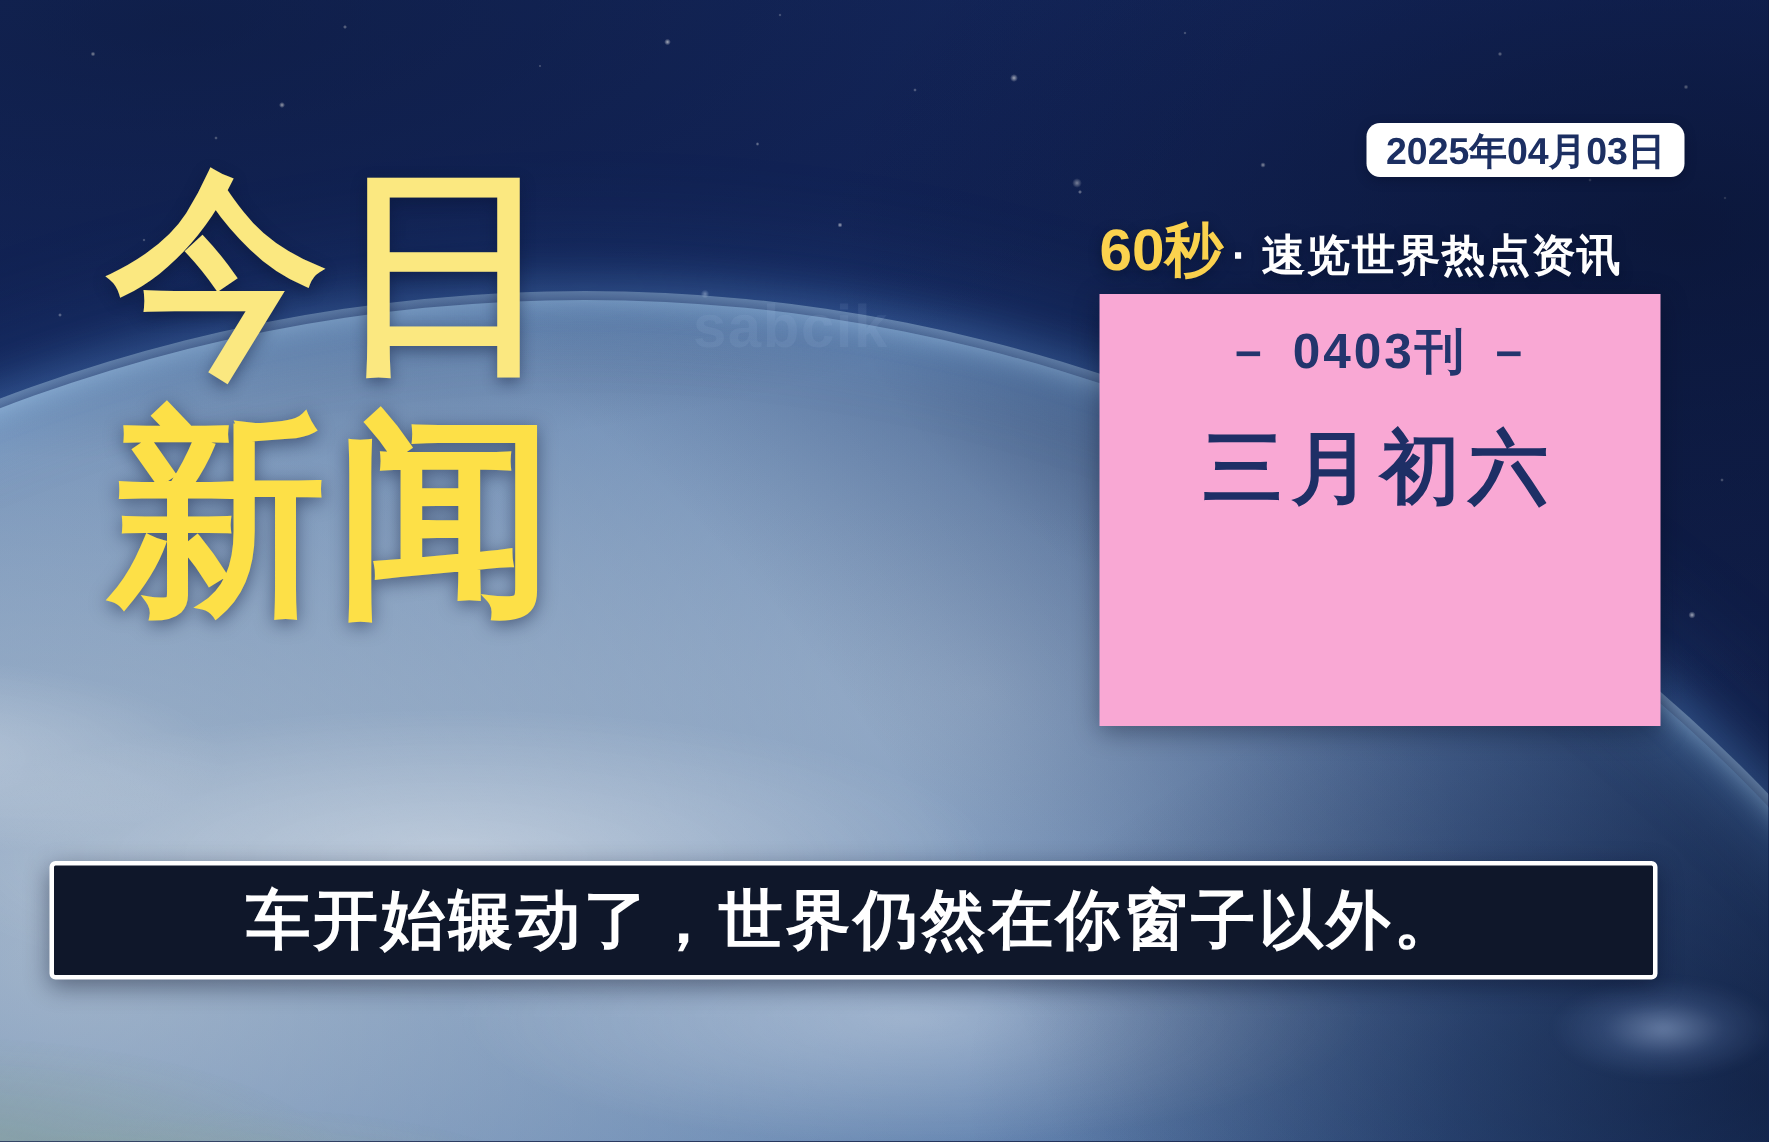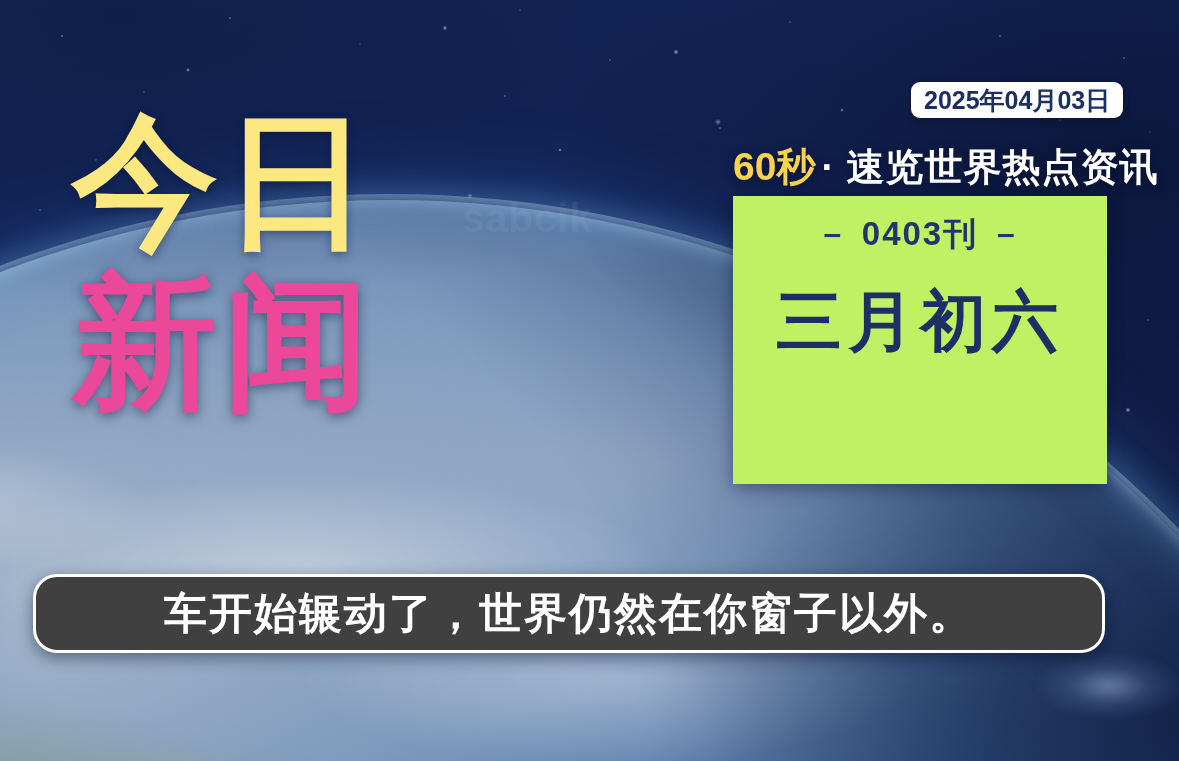--- a/index.html
+++ b/index.html
@@ -189,21 +189,21 @@
     line-height: 0.98;
     letter-spacing: 6px;
     margin: 14px;
     white-space: nowrap;
   }
   .mast-line.gold {
     color: #fbe880;
     text-shadow: 0 3px 10px rgba(8,20,54,0.45);
   }
   .mast-line.white {
-    color: #ec4899;
+    color: #fde047;
     margin-top: 18px;
     text-shadow: 0 3px 12px rgba(8,20,54,0.5);
   }
 
   
   .date-badge {
     position: absolute;
     left: 911px;
     top: 64px;
     height: 36px;
@@ -233,33 +233,33 @@
     text-shadow: 0 2px 8px rgba(6,14,40,0.55);
   }
   .tagline .sixty {
     color: #fbd24e;
     font-size: 39px;
     font-weight: 700;
     letter-spacing: 0px;
   }
   .tagline .rest {
     color: #ffffff;
-    font-size: 38px;
+    font-size: 29px;
     font-weight: 700;
     letter-spacing: 1px;
     margin-left: 6px;
   }
 
   .info-card {
     position: absolute;
     left: 733px;
     top: 196px;
     width: 374px;
     height: 288px;
-    background: #bef264;
+    background: #f9a8d4;
     display: flex;
     flex-direction: column;
     align-items: center;
     justify-content: flex-start;
     box-shadow: 0 4px 16px rgba(5,12,35,0.40);
   }
   .issue {
     margin-top: 16px;
     color: #23356d;
     font-size: 33px;
@@ -271,37 +271,37 @@
     margin-top: 18px;
     color: #1e2f66;
     font-size: 60px;
     font-weight: 700;
     letter-spacing: 6px;
     white-space: nowrap;
   }
   .lunar {
     margin-top: 20px;
     color: #1e2f66;
-    font-size: 66px;
+    font-size: 53px;
     font-weight: 700;
     letter-spacing: 6px;
     white-space: nowrap;
   }
 
   
   .quote-bar {
     position: absolute;
     left: 33px;
     top: 574px;
     width: 1072px;
     height: 79px;
     box-sizing: border-box;
-    background: #404040;
+    background: #0f172a;
     border: 3px solid #ffffff;
-    border-radius: 24px;
+    border-radius: 4px;
     display: flex;
     align-items: center;
     justify-content: center;
     box-shadow: 0 5px 16px rgba(5,12,35,0.45);
   }
   .quote-text {
     color: #ffffff;
     font-size: 43px;
     font-weight: 700;
     letter-spacing: 2px;

